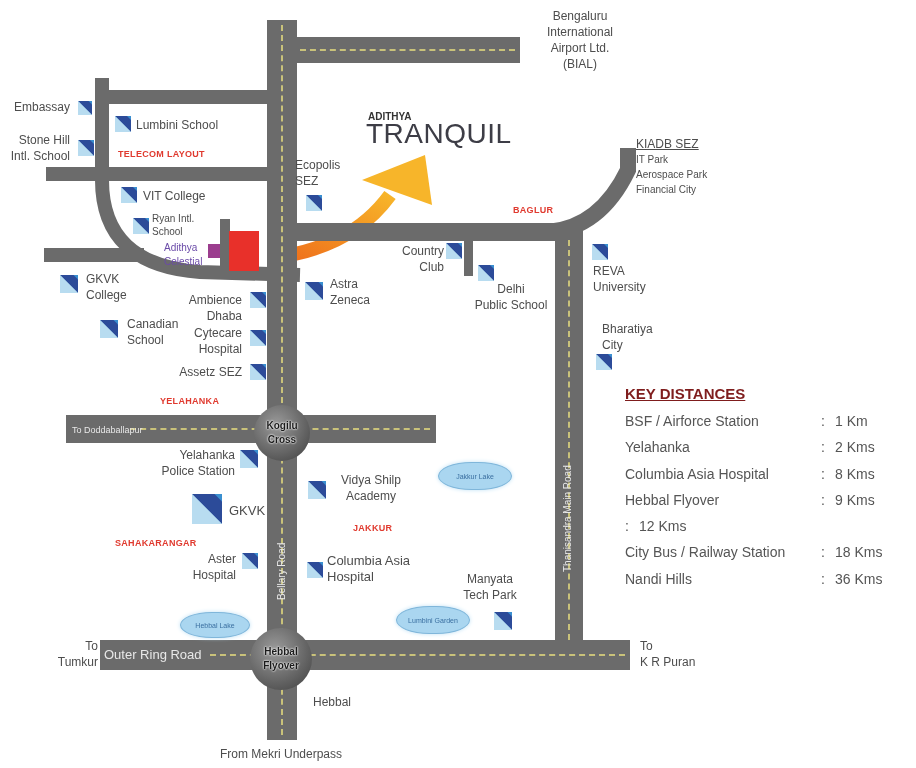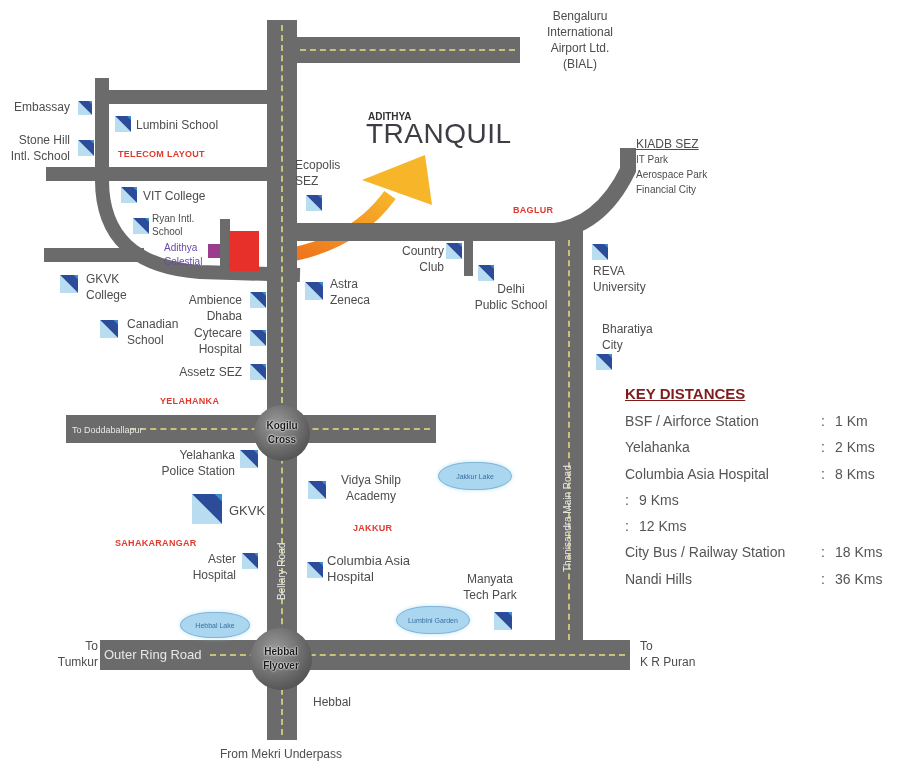--- a/index.html
+++ b/index.html
@@ -305,20 +305,21 @@
       <span class="n">Yelahanka</span>
       <span class="s">:</span>
       <span class="v">2 Kms</span>
     </div>
   <div class="kd-row">
       <span class="n">Columbia Asia Hospital</span>
       <span class="s">:</span>
       <span class="v">8 Kms</span>
     </div>
   <div class="kd-row">
+      <span class="n">Hebbal Flyover</span>
       <span class="s">:</span>
       <span class="v">9 Kms</span>
     </div>
   <div class="kd-row">
       <span class="s">:</span>
       <span class="v">12 Kms</span>
     </div>
   <div class="kd-row">
       <span class="n">City Bus / Railway Station</span>
       <span class="s">:</span>

